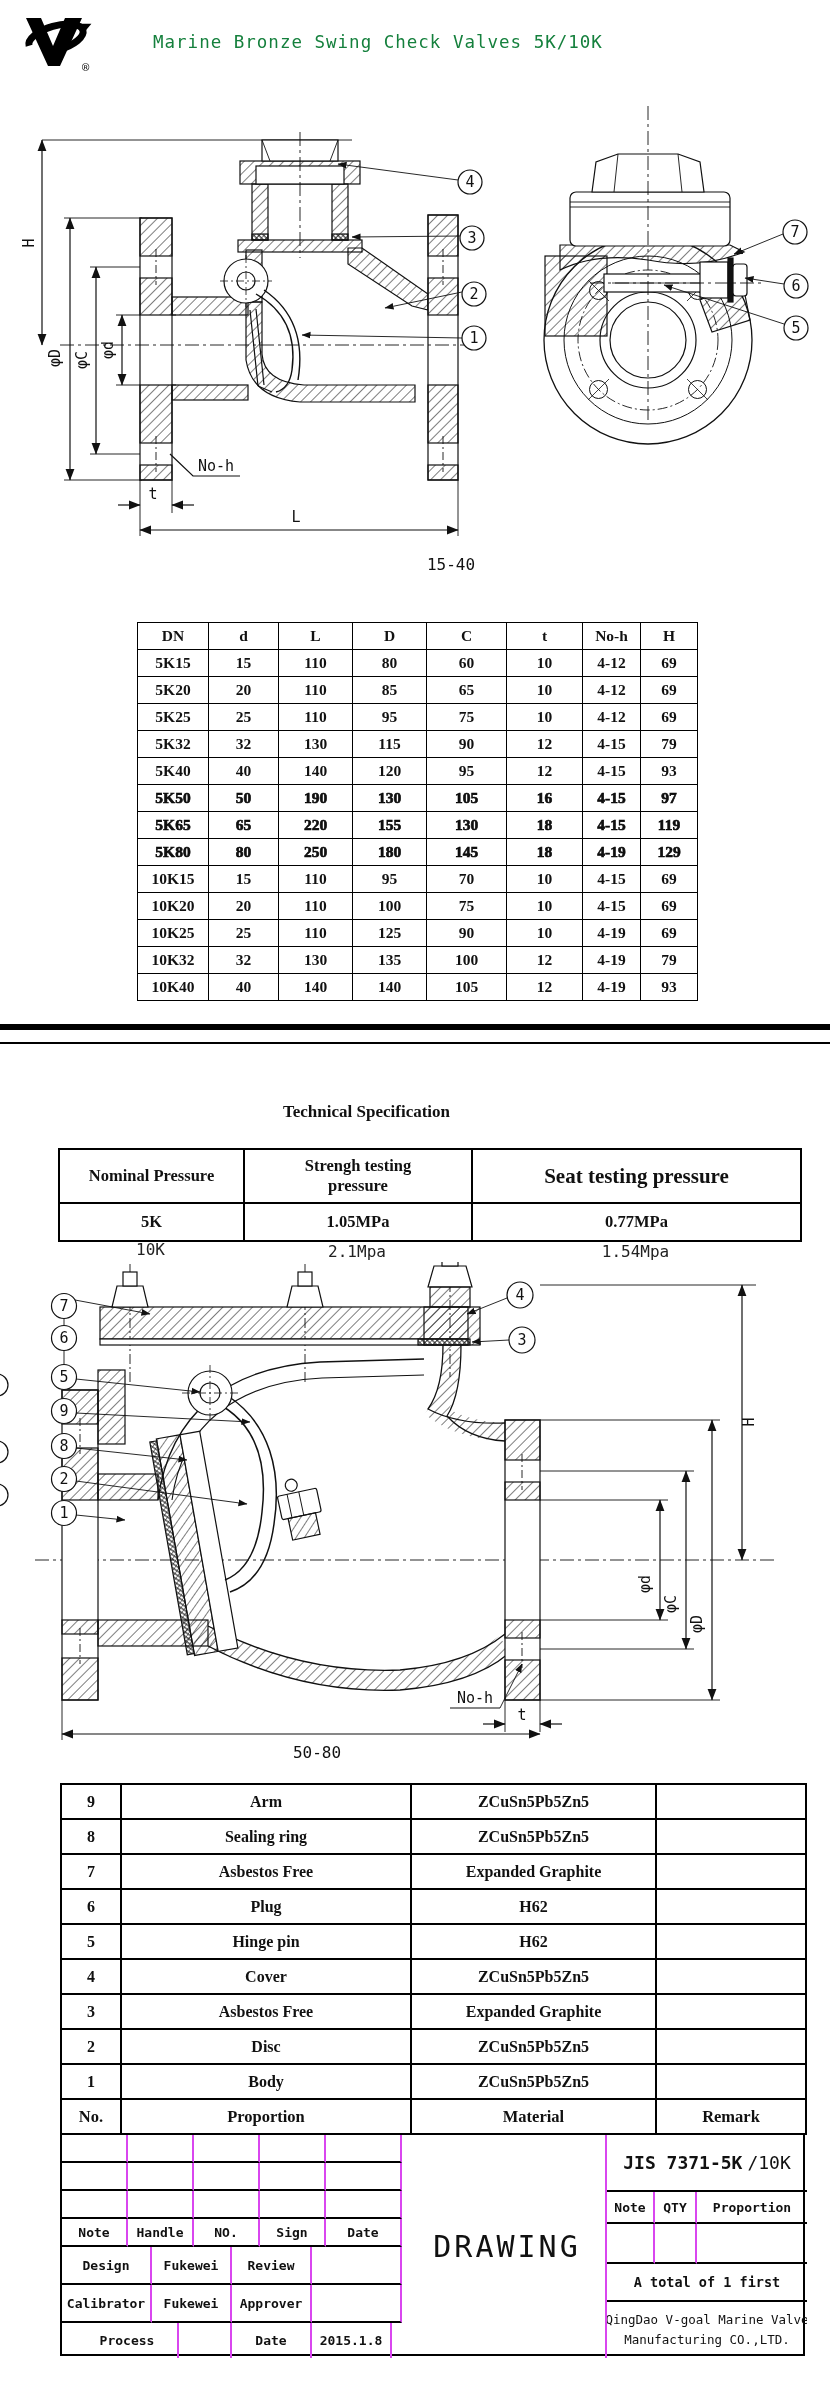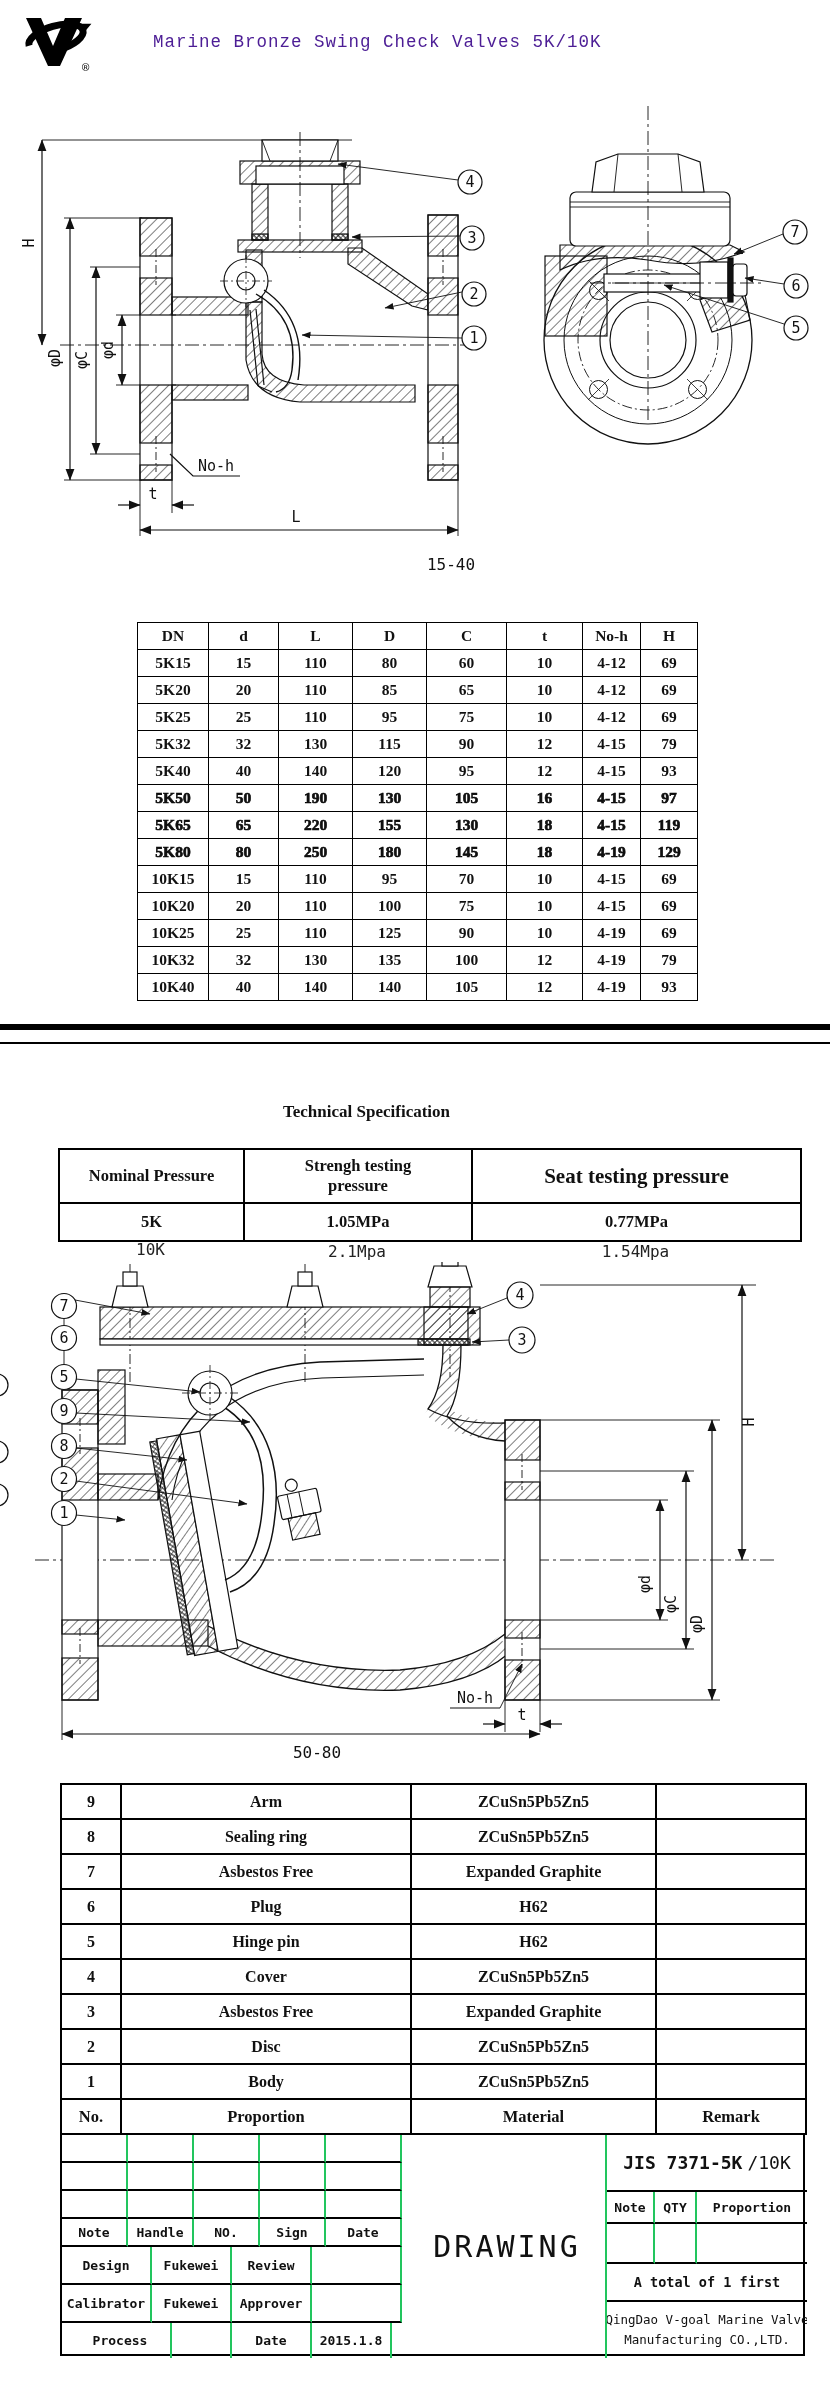--- a/index.html
+++ b/index.html
@@ -1,20 +1,20 @@
 <!DOCTYPE html>
 <html><head>
 <meta charset="utf-8">
 <style>
   * { margin:0; padding:0; box-sizing:border-box; }
   html,body { background:#fff; }
   .page { position:relative; width:830px; height:2387px; background:#fff; overflow:hidden;
           font-family:"DejaVu Sans Mono", monospace; color:#111; }
   .abs { position:absolute; }
-  .doc-title { font-size:17.5px; letter-spacing:1px; color:#4c1d95; white-space:nowrap;font-family:Liberation Mono, monospace; }
+  .doc-title { font-size:17.5px; letter-spacing:1px; color:#15803d; white-space:nowrap; }
   svg text { fill:#111; }
   .cad { font-family:"DejaVu Sans Mono", monospace; }
 
   
   table.dims { border-collapse:collapse; table-layout:fixed; width:560px;
                font-family:"Liberation Serif", serif; font-weight:bold; font-size:15.5px;border-radius:20px; }
   table.dims th, table.dims td { border:1.6px solid #000; text-align:center; height:27px; padding:0; }
   table.dims tr.hv td { font-weight:900; -webkit-text-stroke:0.6px #000; }
 
   
@@ -24,21 +24,21 @@
   .spec-note { font-size:16px; color:#222; text-align:center; }
 
   
   table.parts { border-collapse:collapse; table-layout:fixed; width:745px;
                 font-family:"Liberation Serif", serif; font-weight:bold; font-size:16px; }
   table.parts td, table.parts th { border:2px solid #000; text-align:center; height:35px; padding:0; }
   table.parts th { font-size:16.5px; }
 
   
   .tb { border:2.5px solid #000; }
-  .cell { position:absolute; border-right:2px solid #22c55e; border-bottom:2px solid #000;
+  .cell { position:absolute; border-right:2px solid #d946ef; border-bottom:2px solid #000;
           display:flex; align-items:center; justify-content:center; font-size:13px; font-weight:600;
           overflow:hidden; white-space:nowrap; }
   .cell.noR { border-right:none; } .cell.noB { border-bottom:none; }
   .hrule { position:absolute; background:#000; }
 </style>
 </head>
 <body>
 
 <div class="page">
 
@@ -619,21 +619,21 @@
     <div class="cell" style="left:264px;top:84px; width:76px; height:28px;">Date</div>
 
     <div class="cell" style="left:0;    top:112px; width:90px; height:38px;">Design</div>
     <div class="cell" style="left:90px; top:112px; width:80px; height:38px;">Fukewei</div>
     <div class="cell" style="left:170px;top:112px; width:80px; height:38px;">Review</div>
     <div class="cell" style="left:250px;top:112px; width:90px; height:38px;"></div>
     <div class="cell" style="left:0;    top:150px; width:90px; height:38px;">Calibrator</div>
     <div class="cell" style="left:90px; top:150px; width:80px; height:38px;">Fukewei</div>
     <div class="cell" style="left:170px;top:150px; width:80px; height:38px;">Approver</div>
     <div class="cell" style="left:250px;top:150px; width:90px; height:38px;"></div>
-    <div class="cell noB" style="left:8px;    top:188px; width:102px; height:35px;">Process</div>
+    <div class="cell noB" style="left:15px;    top:188px; width:102px; height:35px;">Process</div>
     <div class="cell noB" style="left:90px; top:188px; width:80px; height:35px;"></div>
     <div class="cell noB" style="left:170px;top:188px; width:80px; height:35px;">Date</div>
     <div class="cell noB" style="left:250px;top:188px; width:80px; height:35px; font-weight:bold;">2015.1.8</div>
 
     <div class="cell noB" style="left:340px; top:0; width:205px; height:223px; font-size:30px; letter-spacing:3px; font-weight:400;padding-left:7px;">DRAWING</div>
 
     <div class="cell noR" style="left:545px; top:0; width:200px; height:57px; font-size:18px; gap:5px;">
       <span style="font-weight:bold;">JIS 7371-5K</span>
       <span style="font-weight:400;">/10K</span>
     </div>

